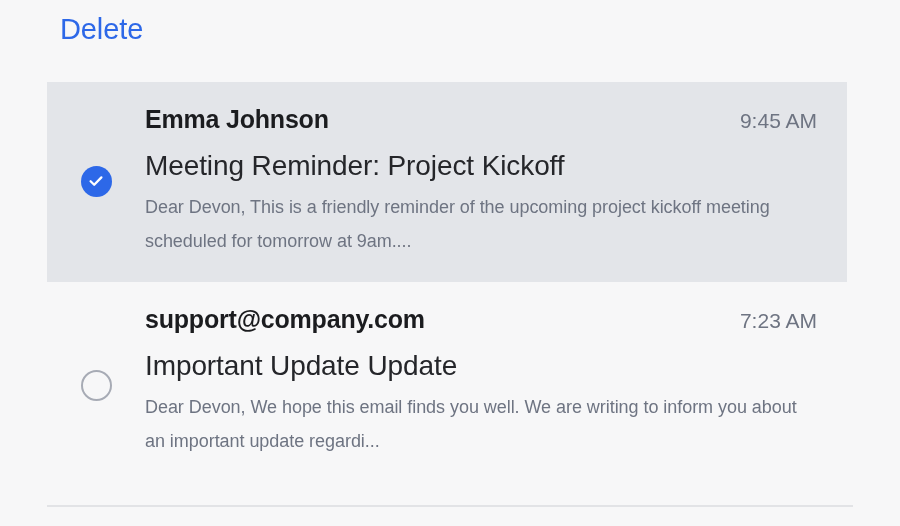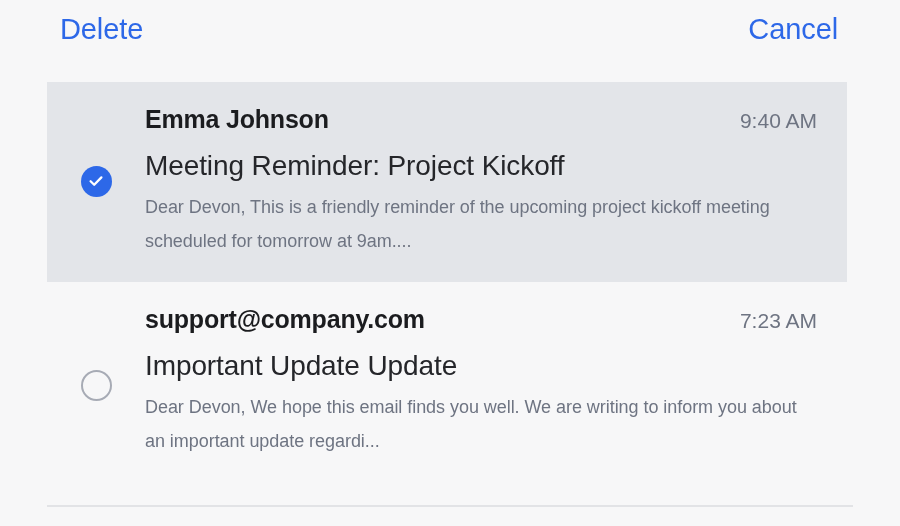--- a/index.html
+++ b/index.html
@@ -159,39 +159,38 @@
     width: 806px;
     height: 2px;
     background: #e2e3e6;
   }
 </style>
 </head>
 <body>
 
 <div class="action-bar">
   <button class="action-btn">Delete</button>
-  <button class="action-btn">Cancel</button>
 </div>
 
 <div class="email-list">
 
   <div class="email-row selected">
     <div class="select-col">
       <span class="checkbox checked">
         <span>
           <svg width="18" height="18" viewBox="0 0 18 18" aria-hidden="true">
             <path d="M3.6 9.3 L7.2 12.8 L14.4 5.4" fill="none" stroke="#ffffff" stroke-width="2.3" stroke-linecap="round" stroke-linejoin="round"></path>
           </svg>
         </span>
       </span>
     </div>
     <div class="email-main">
       <div class="email-top">
         <div class="sender">Emma Johnson</div>
-        <div class="timestamp">9:40 AM</div>
+        <div class="timestamp">9:45 AM</div>
       </div>
       <div class="subject">Meeting Reminder: Project Kickoff</div>
       <div class="preview">Dear Devon, This is a friendly reminder of the upcoming project kickoff meeting scheduled for tomorrow at 9am....</div>
     </div>
   </div>
 
   <div class="email-row">
     <div class="select-col">
       <span class="checkbox unchecked">
         <span></span>

